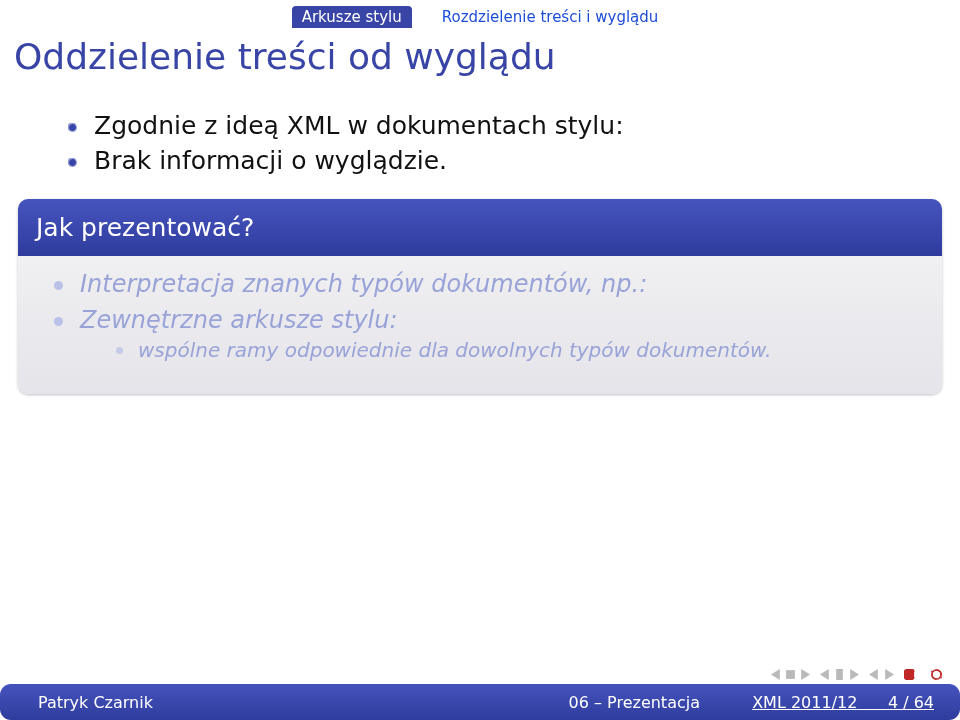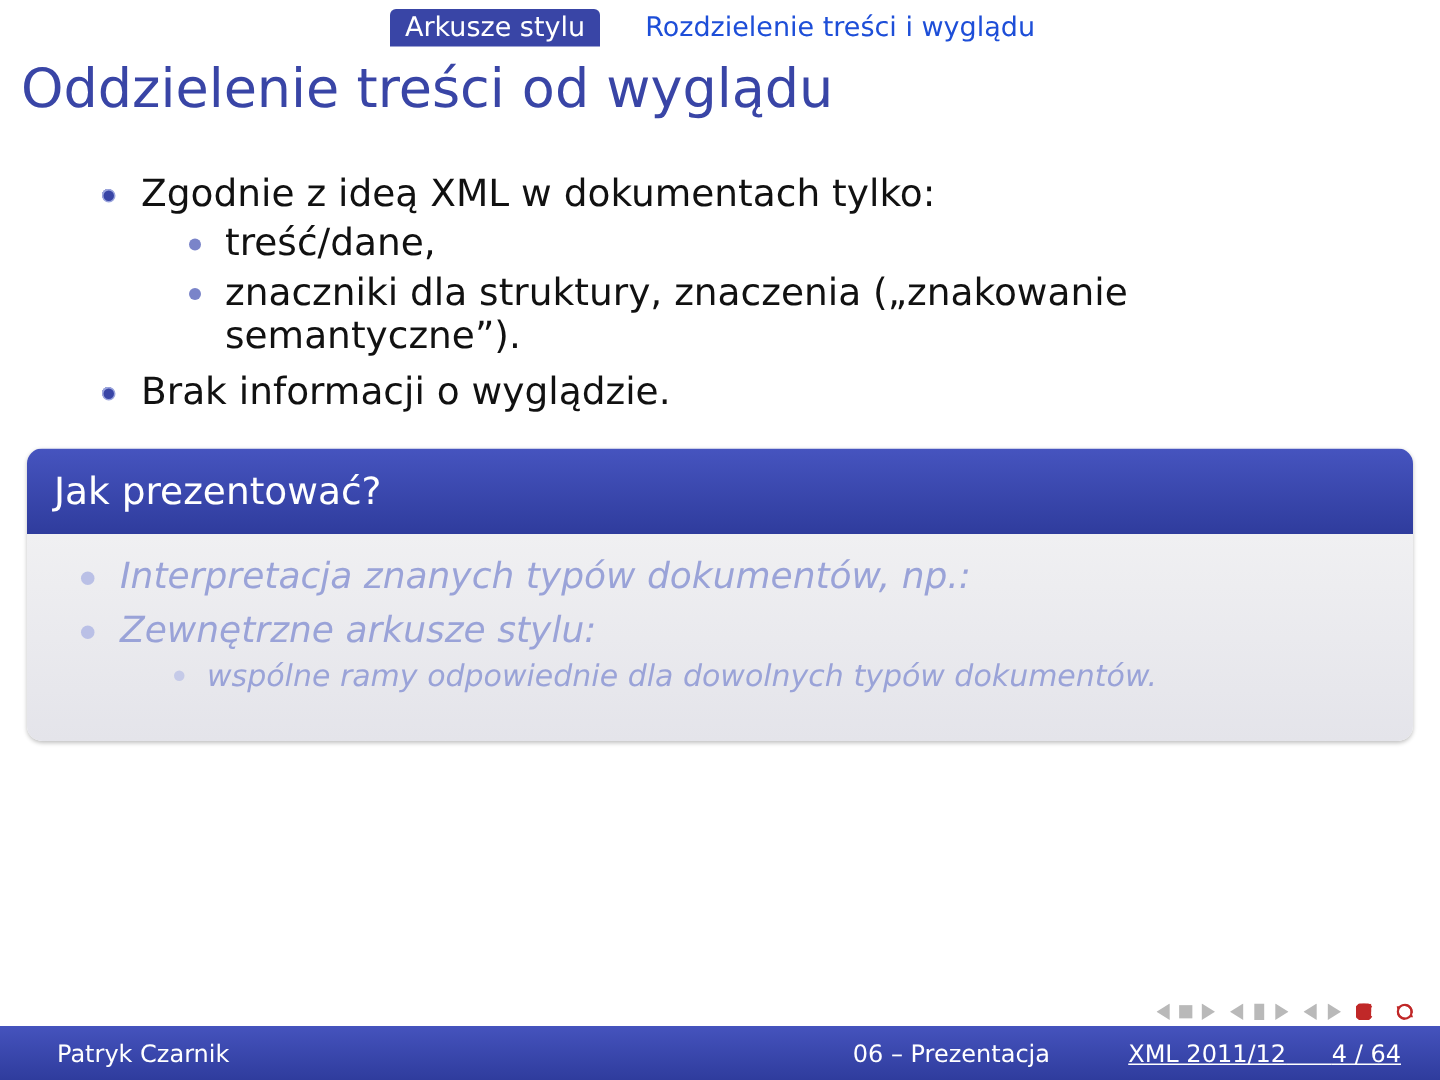--- a/index.html
+++ b/index.html
@@ -1,20 +1,20 @@
 <!DOCTYPE html>
 <html><head>
 <meta charset="utf-8">
 <style>
   * { box-sizing: border-box; margin: 0; padding: 0; }
   html, body { width: 960px; height: 720px; background: #fff; font-family: "DejaVu Sans", "Liberation Sans", Arial, sans-serif; overflow: hidden; }
   .page { position: relative; width: 960px; height: 720px; }
 
   
-  .topnav { display: flex; justify-content: center; gap: 20px; padding-top: 6px; font-size: 18px; }
+  .topnav { display: flex; justify-content: center; gap: 20px; padding-top: 6px; font-size: 15px; }
   .topnav .tab-a { background: #3945a6; color: #fff; padding: 2px 10px; border-top-left-radius: 4px; border-top-right-radius: 4px; }
   .topnav .tab-b { color: #1d4ed8; padding: 2px 10px; }
 
   
   .title { margin: 8px 0 0 14px; color: #3945a6; font-size: 36px; font-weight: 400; }
 
   
   .body { padding: 34px 44px 0 68px; }
   ul.lv1 { list-style: none; }
   ul.lv1 > li { position: relative; font-size: 25px; color: #111; margin-bottom: 6px; padding-left: 26px; }
@@ -32,21 +32,21 @@
 
   ul.b1 { list-style: none; }
   ul.b1 > li { position: relative; font-size: 24px; color: #9aa3d8; margin-bottom: 8px; padding-left: 26px; font-style: italic; }
   ul.b1 > li > .dot { position: absolute; left: 0; top: 11px; width: 9px; height: 9px; border-radius: 50%; background: #bac0e6; }
 
   ul.b2 { list-style: none; margin: 4px 0 10px 36px; }
   ul.b2 > li { position: relative; font-size: 20px; color: #9aa3d8; margin-bottom: 2px; padding-left: 22px; font-style: italic; }
   ul.b2 > li > .dot { position: absolute; left: 0; top: 9px; width: 7px; height: 7px; border-radius: 50%; background: #c5cae8; }
 
   
-  .footer { position: absolute; bottom: 0; left: 0; right: 0; height: 36px; background: linear-gradient(#4553bd, #2f3c9d); display: flex; align-items: center; color: #fff; font-size: 16px; }
+  .footer { position: absolute; bottom: 0; left: 0; right: 0; height: 36px; background: linear-gradient(#4553bd, #2f3c9d); display: flex; align-items: center; color: #fff; font-size: 16px; border-radius: 11px; }
   .footer .author { flex: 0 0 260px; padding-left: 38px; }
   .footer .doc { flex: 1; text-align: right; }
   .footer .right { flex: 0 0 260px; text-align: right; padding-right: 26px; text-decoration: underline; }
 
   
   .navicons { position: absolute; right: 18px; bottom: 40px; display: flex; align-items: center; gap: 10px; color: #b9b9b9; font-size: 13px; }
   .navicons .grp { display: flex; align-items: center; gap: 3px; }
   .navicons svg { width: 11px; height: 11px; display: block; }
   .ico-gray { fill: #b9b9b9; }
   .ico-red { fill: #c02828; }
@@ -60,25 +60,21 @@
 
   <div class="topnav">
     <span class="tab-a">Arkusze stylu</span>
     <span class="tab-b">Rozdzielenie treści i wyglądu</span>
   </div>
 
   <h1 class="title">Oddzielenie treści od wyglądu</h1>
 
   <div class="body">
     <ul class="lv1">
-      <li><span class="dot"></span><span>Zgodnie z ideą XML w dokumentach tylko:</span>
-        <ul class="lv2">
-          <li><span class="dot"></span><span>treść/dane,</span></li>
-          <li><span class="dot"></span><span>znaczniki dla struktury, znaczenia („znakowanie semantyczne”).</span></li>
-        </ul>
+      <li><span class="dot"></span><span>Zgodnie z ideą XML w dokumentach stylu:</span>
       </li>
       <li><span class="dot"></span><span>Brak informacji o wyglądzie.</span></li>
     </ul>
   </div>
 
   <div class="block">
     <div class="block-hd">Jak prezentować?</div>
     <div class="block-bd">
       <ul class="b1">
         <li><span class="dot"></span><span>Interpretacja znanych typów dokumentów, np.:</span>

